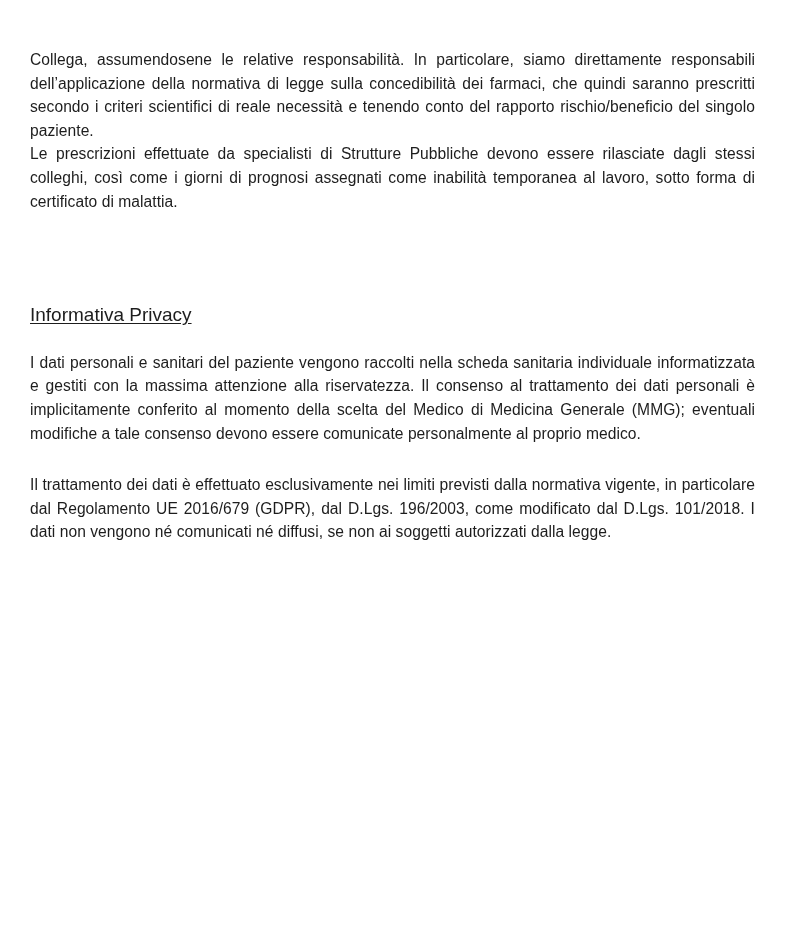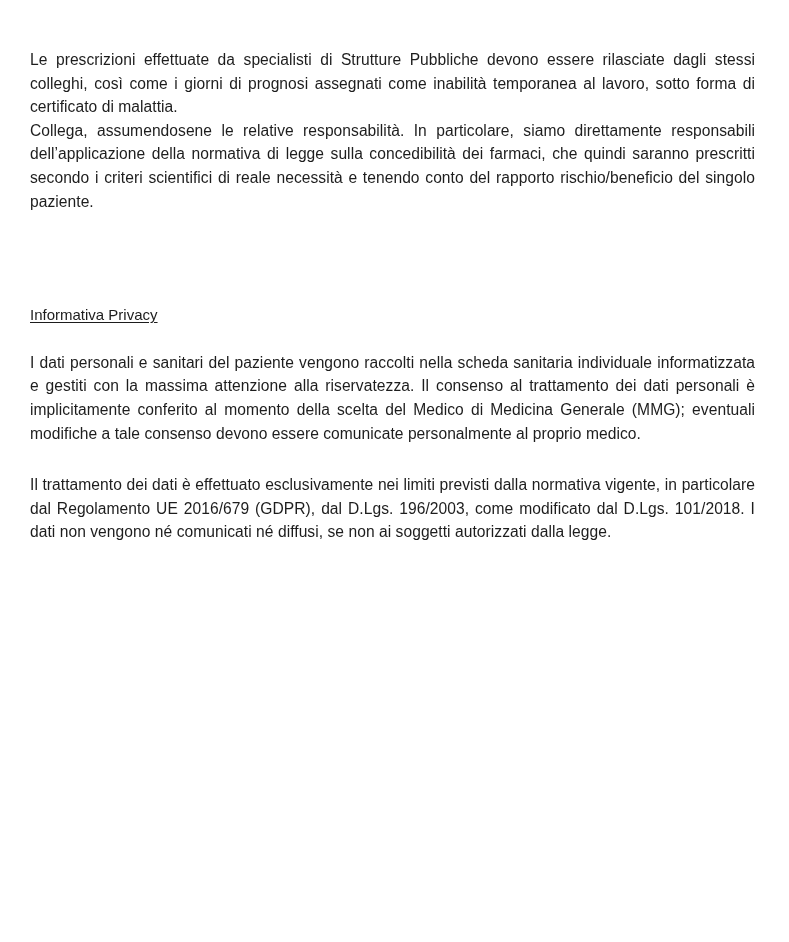--- a/index.html
+++ b/index.html
@@ -36,21 +36,21 @@
     letter-spacing: 0.05px;
   }
 
   
   .block-top .para + .para {
     margin-top: 0;
   }
 
   .section-heading {
     margin: 0;
-    font-size: 15px;
+    font-size: 19px;
     line-height: 23.6px;
     font-weight: 400;
     color: #1d1d1d;
     text-decoration: underline;
     text-underline-offset: 2px;
     display: inline-block;
   }
 
   .heading-wrap {
     margin-top: 90px;
@@ -70,22 +70,22 @@
   }
 </style>
 </head>
 <body>
 
 <div class="page">
 
   <div class="content">
 
     <section class="block-top">
+      <p class="para">Collega, assumendosene le relative responsabilità. In particolare, siamo direttamente responsabili dell’applicazione della normativa di legge sulla concedibilità dei farmaci, che quindi saranno prescritti secondo i criteri scientifici di reale necessità e tenendo conto del rapporto rischio/beneficio del singolo paziente.</p>
       <p class="para">Le prescrizioni effettuate da specialisti di Strutture Pubbliche devono essere rilasciate dagli stessi colleghi, così come i giorni di prognosi assegnati come inabilità temporanea al lavoro, sotto forma di certificato di malattia.</p>
-      <p class="para">Collega, assumendosene le relative responsabilità. In particolare, siamo direttamente responsabili dell’applicazione della normativa di legge sulla concedibilità dei farmaci, che quindi saranno prescritti secondo i criteri scientifici di reale necessità e tenendo conto del rapporto rischio/beneficio del singolo paziente.</p>
     </section>
 
     <div class="heading-wrap">
       <h2 class="section-heading">Informativa Privacy</h2>
     </div>
 
     <section class="privacy-body">
       <p class="para">I dati personali e sanitari del paziente vengono raccolti nella scheda sanitaria individuale informatizzata e gestiti con la massima attenzione alla riservatezza. Il consenso al trattamento dei dati personali è implicitamente conferito al momento della scelta del Medico di Medicina Generale (MMG); eventuali modifiche a tale consenso devono essere comunicate personalmente al proprio medico.</p>
       <p class="para">Il trattamento dei dati è effettuato esclusivamente nei limiti previsti dalla normativa vigente, in particolare dal Regolamento UE 2016/679 (GDPR), dal D.Lgs. 196/2003, come modificato dal D.Lgs. 101/2018. I dati non vengono né comunicati né diffusi, se non ai soggetti autorizzati dalla legge.</p>
     </section>

